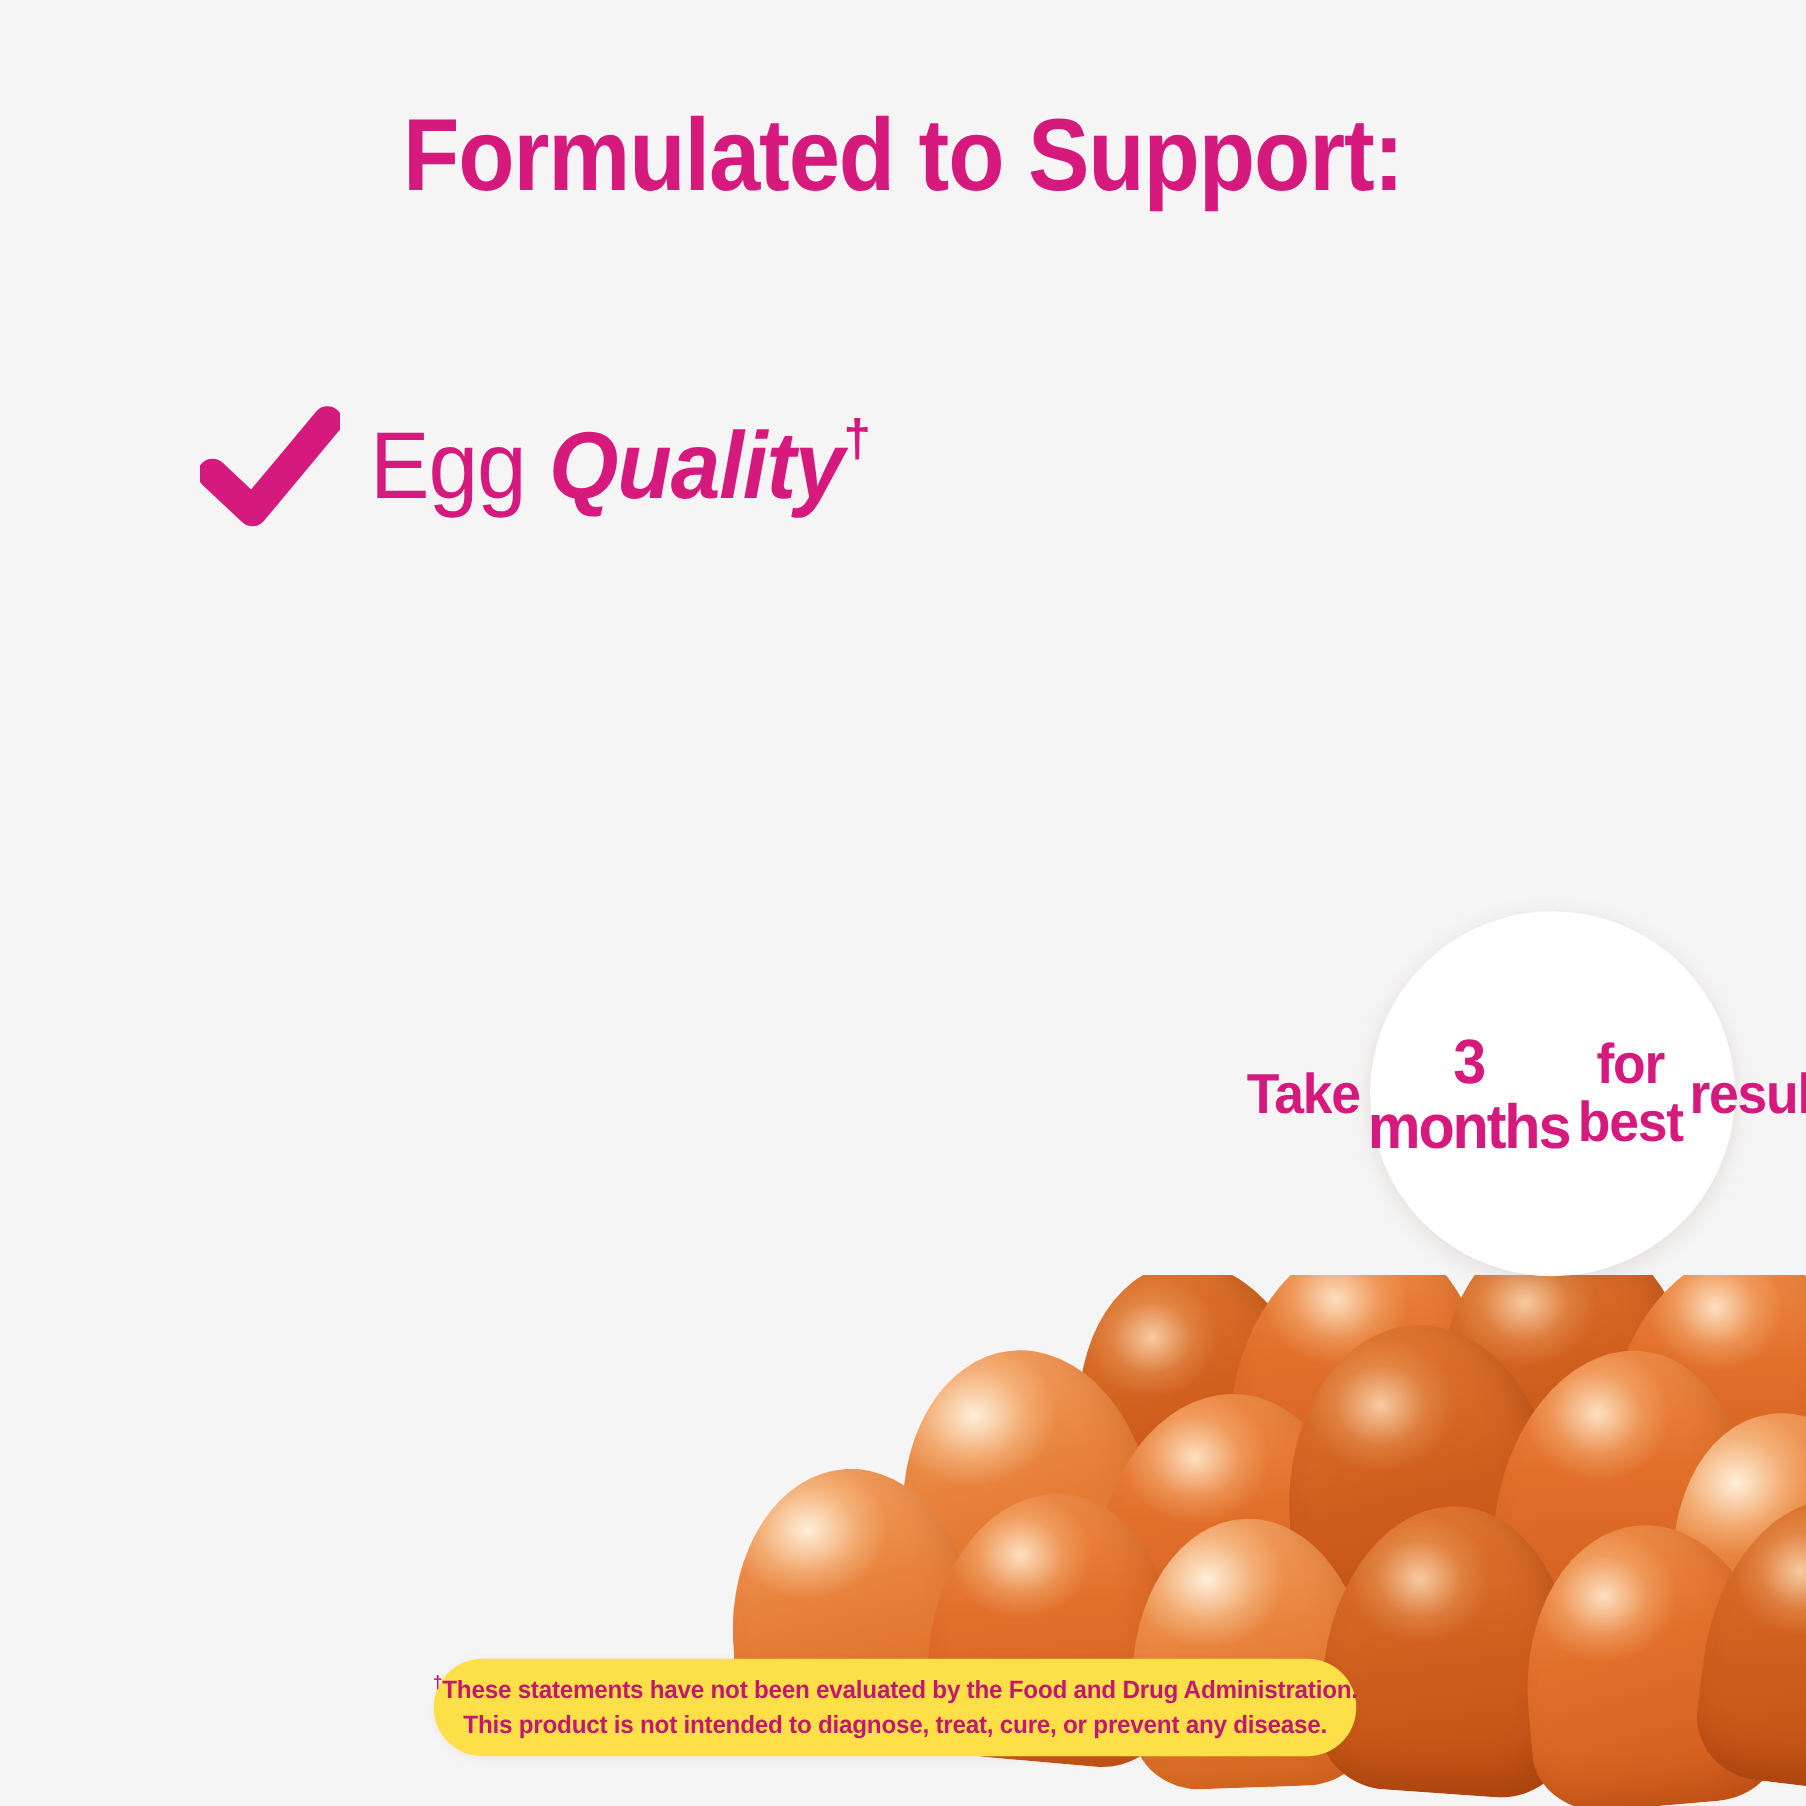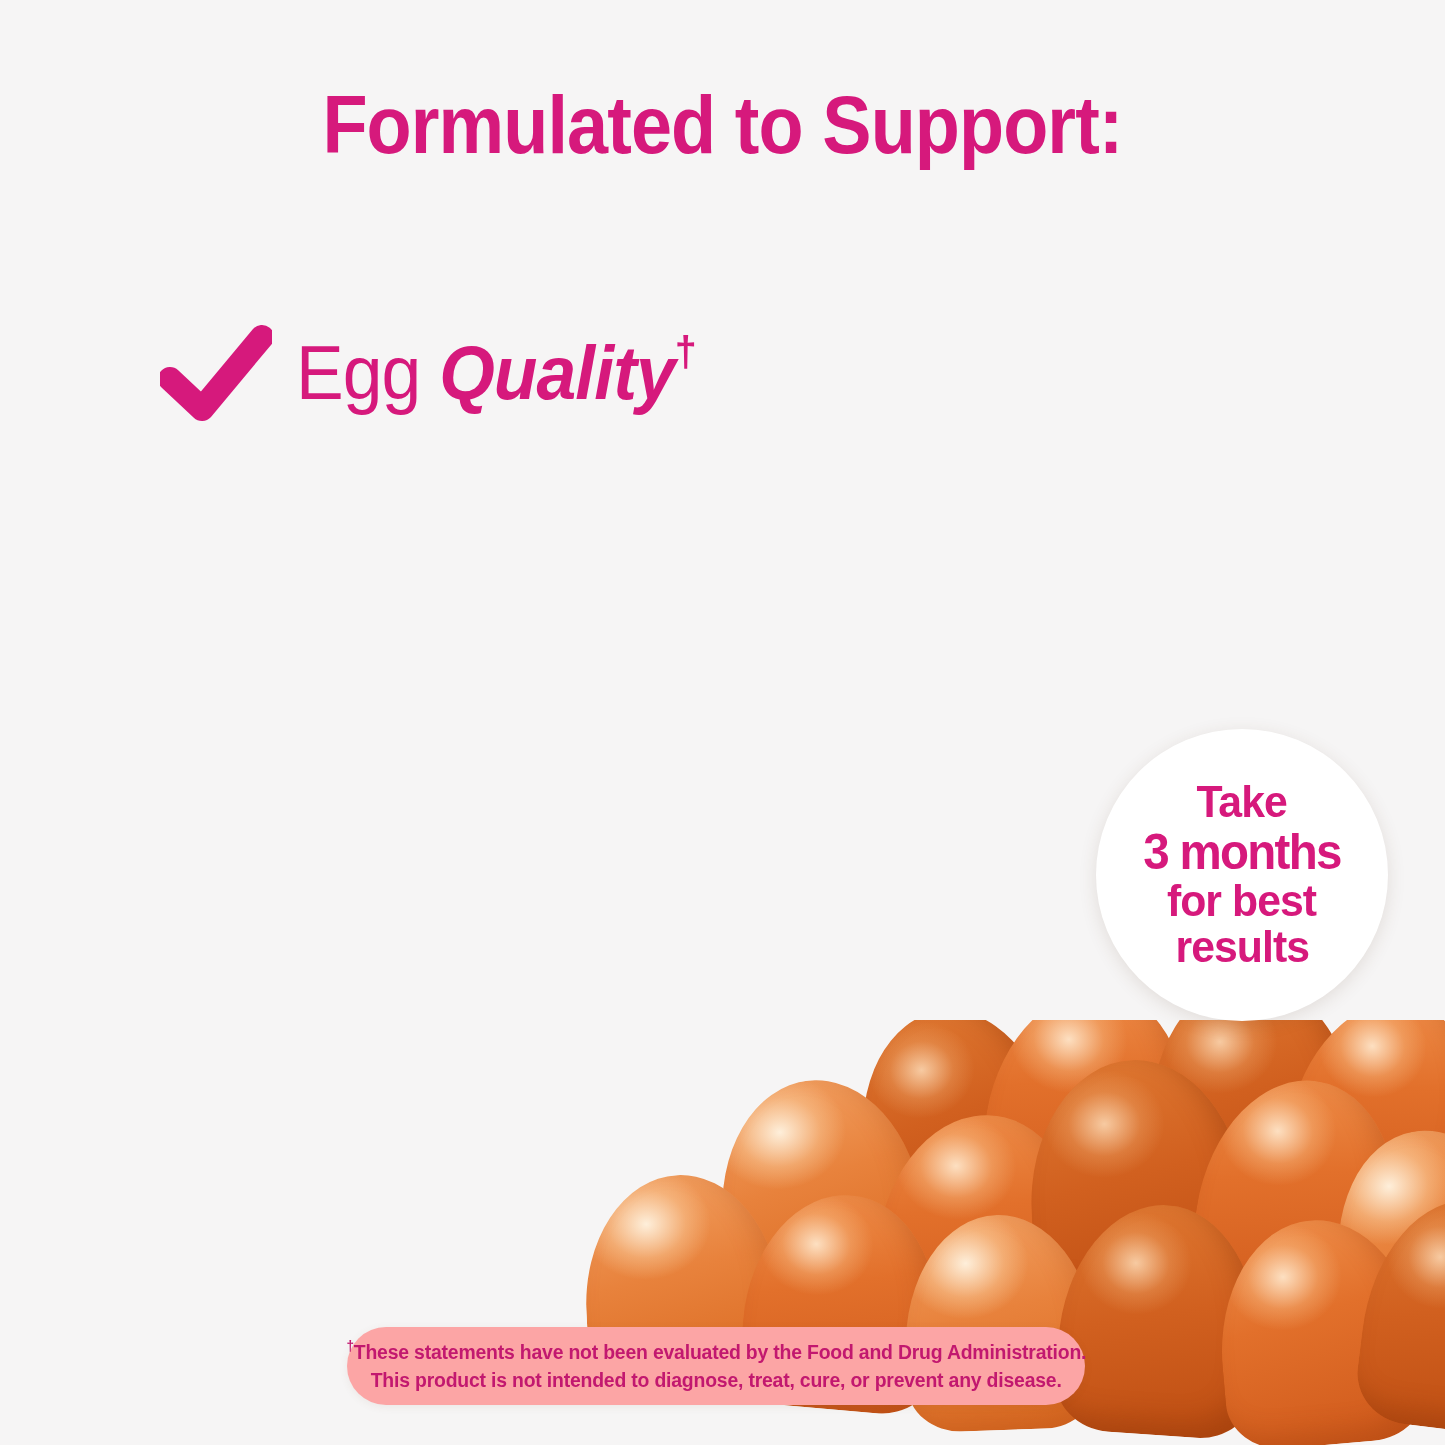--- a/index.html
+++ b/index.html
@@ -99,21 +99,20 @@
 
   
   .badge{
     position:absolute;
     left:1096px;top:729px;
     width:292px;height:292px;
     border-radius:50%;
     background:#ffffff;
     box-shadow:0 4px 18px rgba(90,60,40,.13);
     display:flex;
-    flex-direction:column;
     align-items:center;
     justify-content:center;
     text-align:center;
     color:#d6197c;
     z-index:5;
   }
   .badge-line{
     font-weight:bold;
     font-size:45px;
     line-height:1.04;
@@ -123,21 +122,21 @@
   .badge-line.strong{
     font-size:50px;
     letter-spacing:-1.8px;
   }
 
   
   .disclaimer{
     position:absolute;
     left:347px;top:1327px;
     width:738px;height:78px;
-    background:#fca5a5;
+    background:#fde047;
     border-radius:39px;
     display:flex;
     flex-direction:column;
     align-items:center;
     justify-content:center;
     z-index:6;
     box-shadow:0 2px 8px rgba(120,80,50,.08);
   }
   .disclaimer div{
     color:#c2186f;

